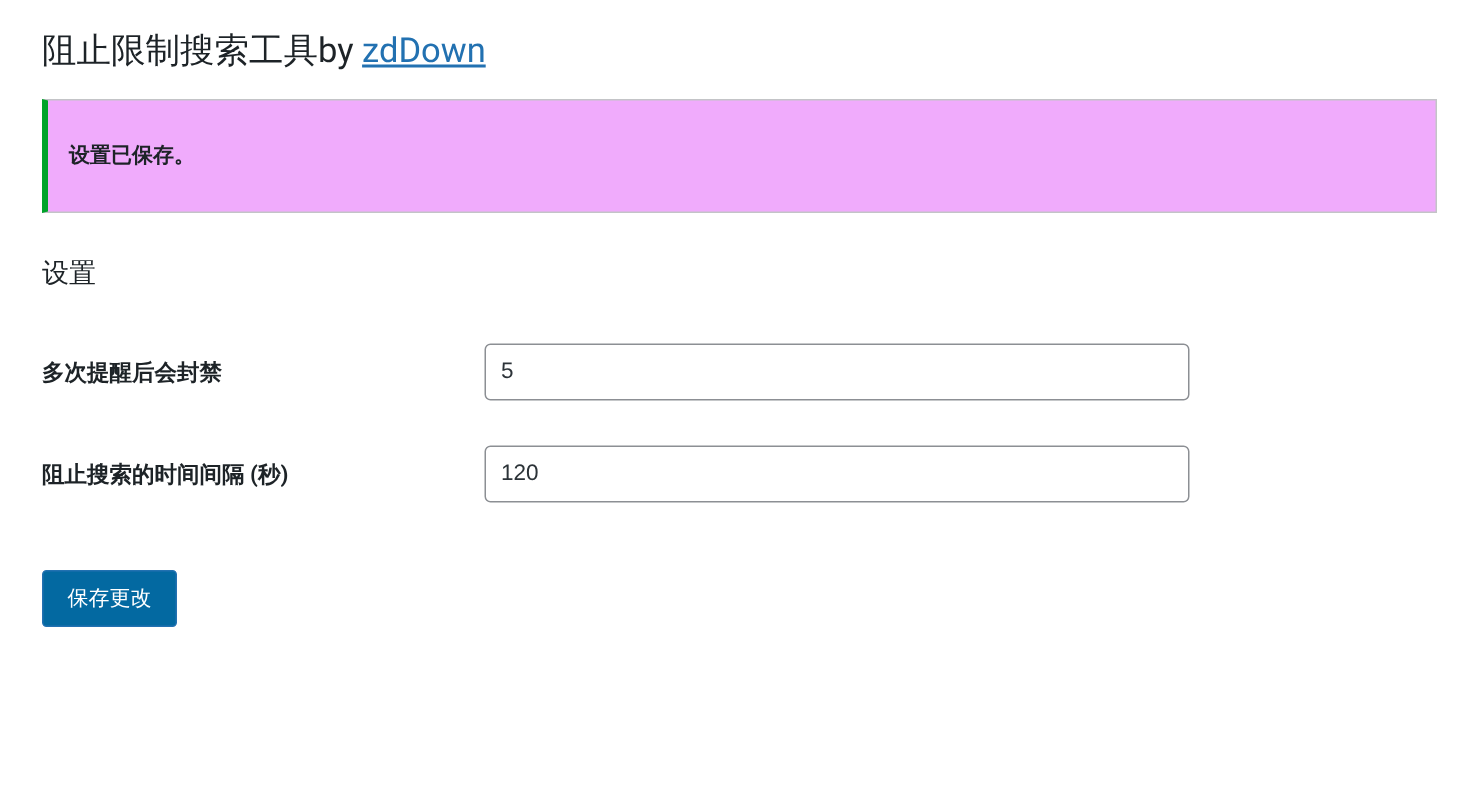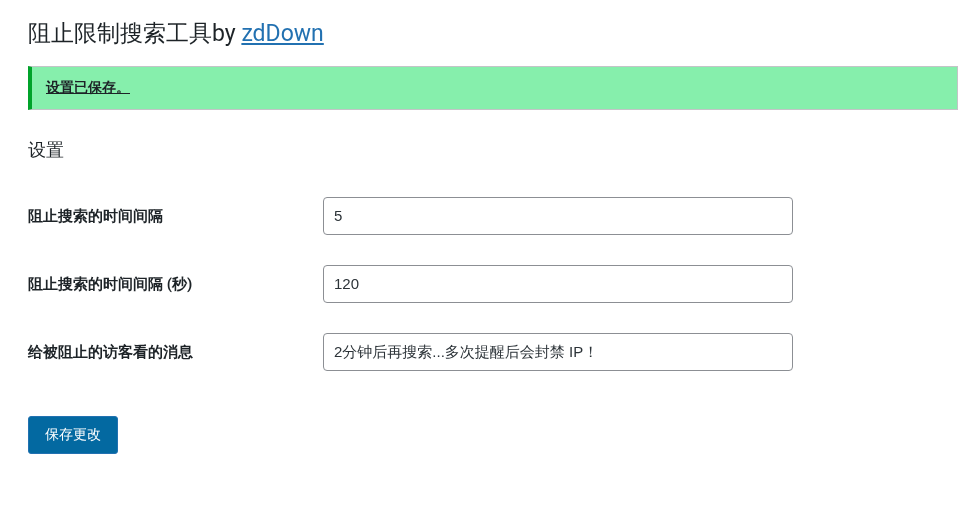--- a/index.html
+++ b/index.html
@@ -15,29 +15,28 @@
     font-size: 23px;
     font-weight: 400;
     margin: 0;
     padding: 18px 0 12px 8px;
     color: #1d2327;
   }
   h1.page-title a {
     color: #2271b1;
   }
   .notice {
-    background: #86efac;
+    background: #f0abfc;
     border: 1px solid #c3c4c7;
     border-left: 4px solid #00a32a;
     margin: 5px 0 15px 8px;
-    padding: 12px 14px;
+    padding: 28px 14px;
     font-weight: 600;
     color: #1d2327;
     font-size: 14px;
-    text-decoration: underline;
   }
   h2.section-title {
     font-size: 18px;
     font-weight: 400;
     margin: 28px 0 20px 8px;
     color: #1d2327;
   }
   table.form-table {
     width: 100%;
     border-collapse: collapse;
@@ -90,35 +89,29 @@
 
 <div class="notice">
   <span>设置已保存。</span>
 </div>
 
 <h2 class="section-title">设置</h2>
 
 <table class="form-table">
   <tbody>
       <tr>
-    <th>阻止搜索的时间间隔</th>
+    <th>多次提醒后会封禁</th>
     <td>
       <input type="text" value="5" style="">
     </td>
   </tr>
   <tr>
     <th>阻止搜索的时间间隔 (秒)</th>
     <td>
       <input type="text" value="120" style="">
     </td>
   </tr>
-  <tr>
-    <th>给被阻止的访客看的消息</th>
-    <td>
-      <input type="text" value="2分钟后再搜索...多次提醒后会封禁 IP！" style="">
-    </td>
-  </tr>
 </tbody>
   </table>
 
 <div class="submit-row">
   <button class="button-primary">保存更改</button>
 </div>
 
 </body></html>

